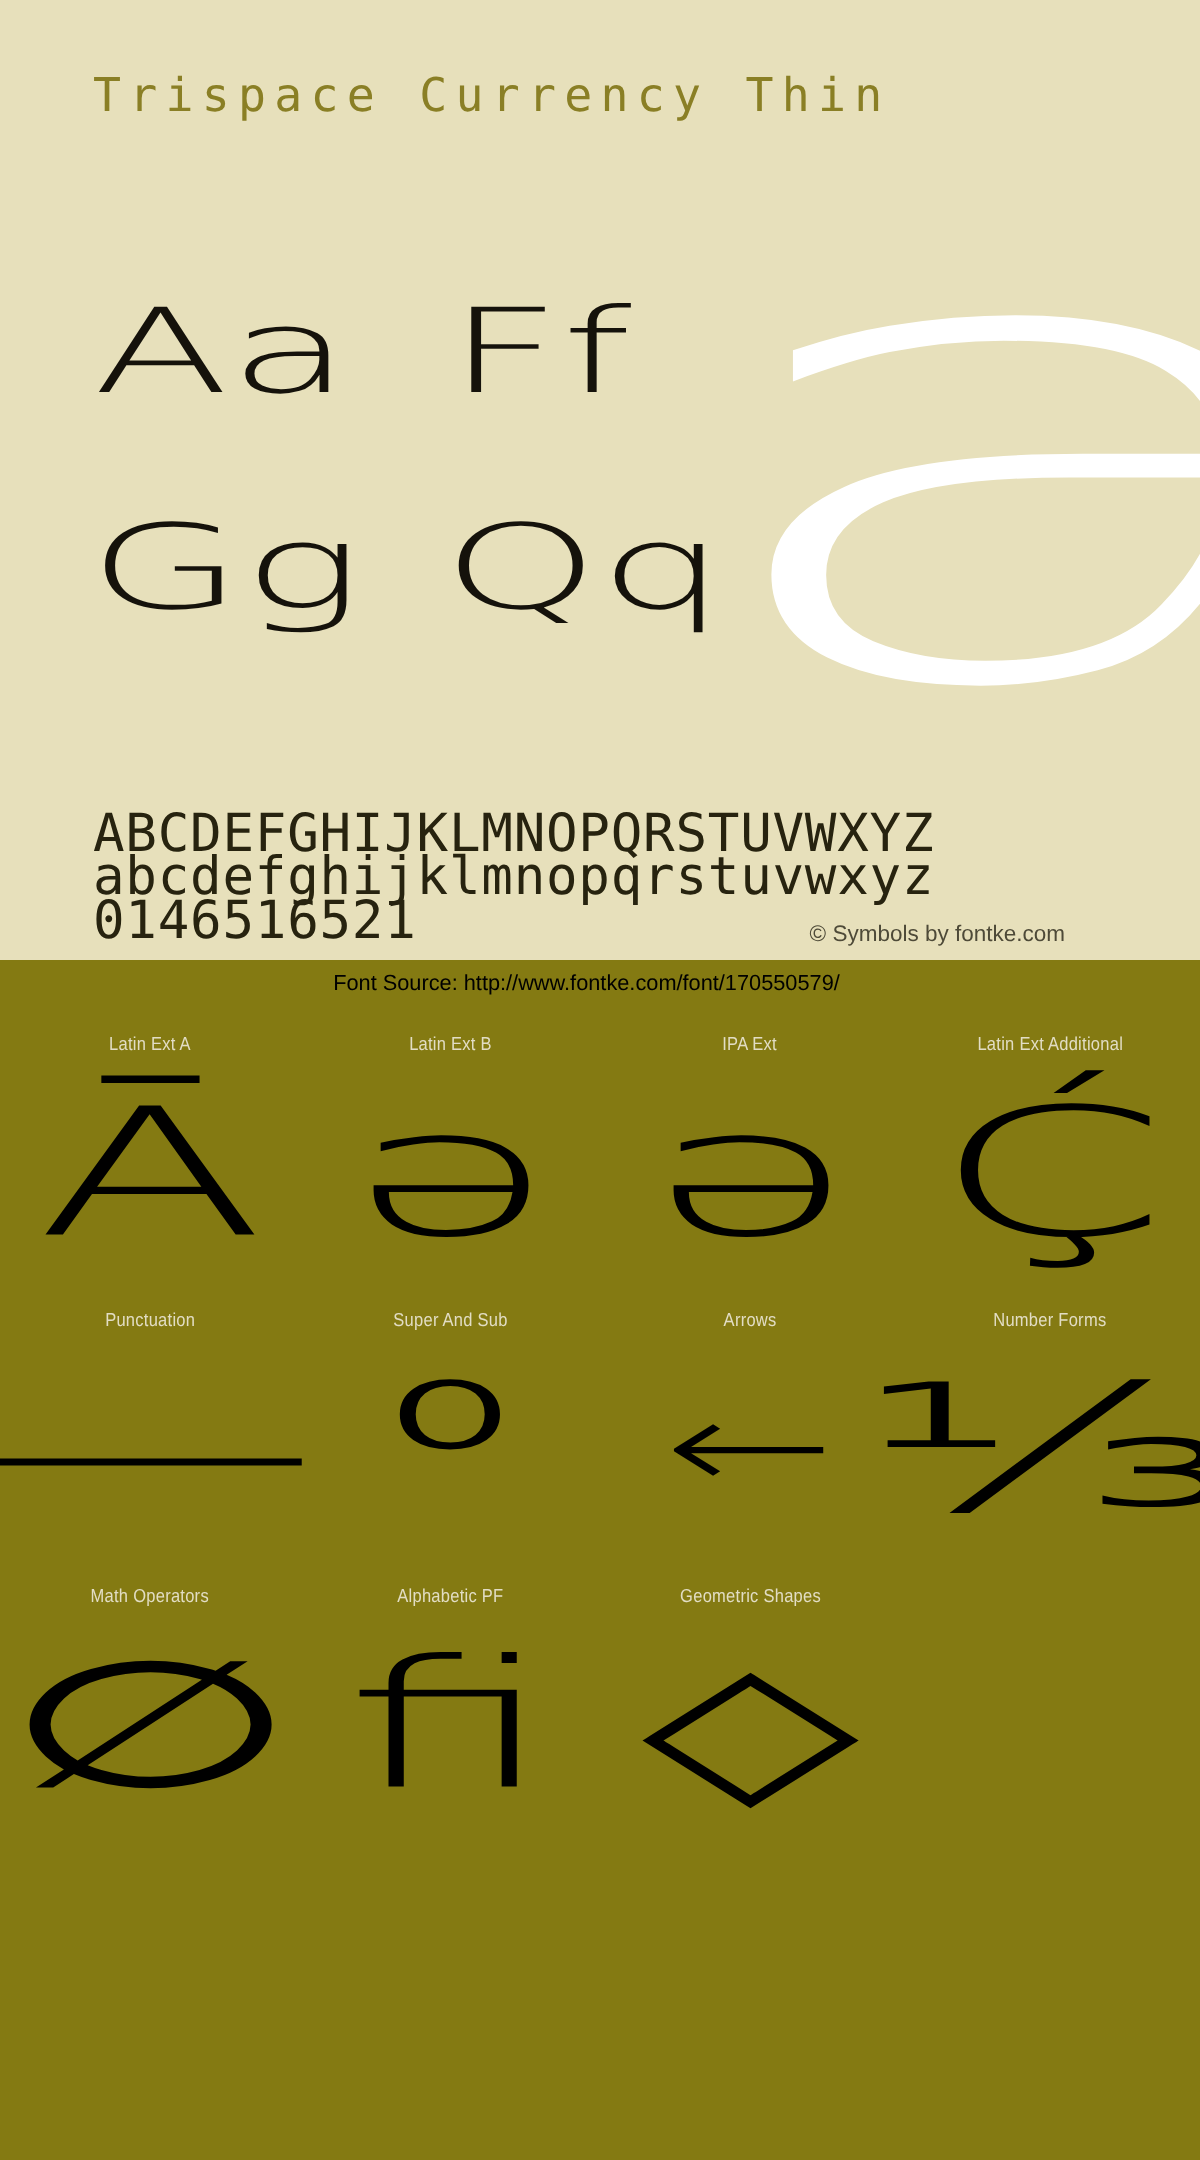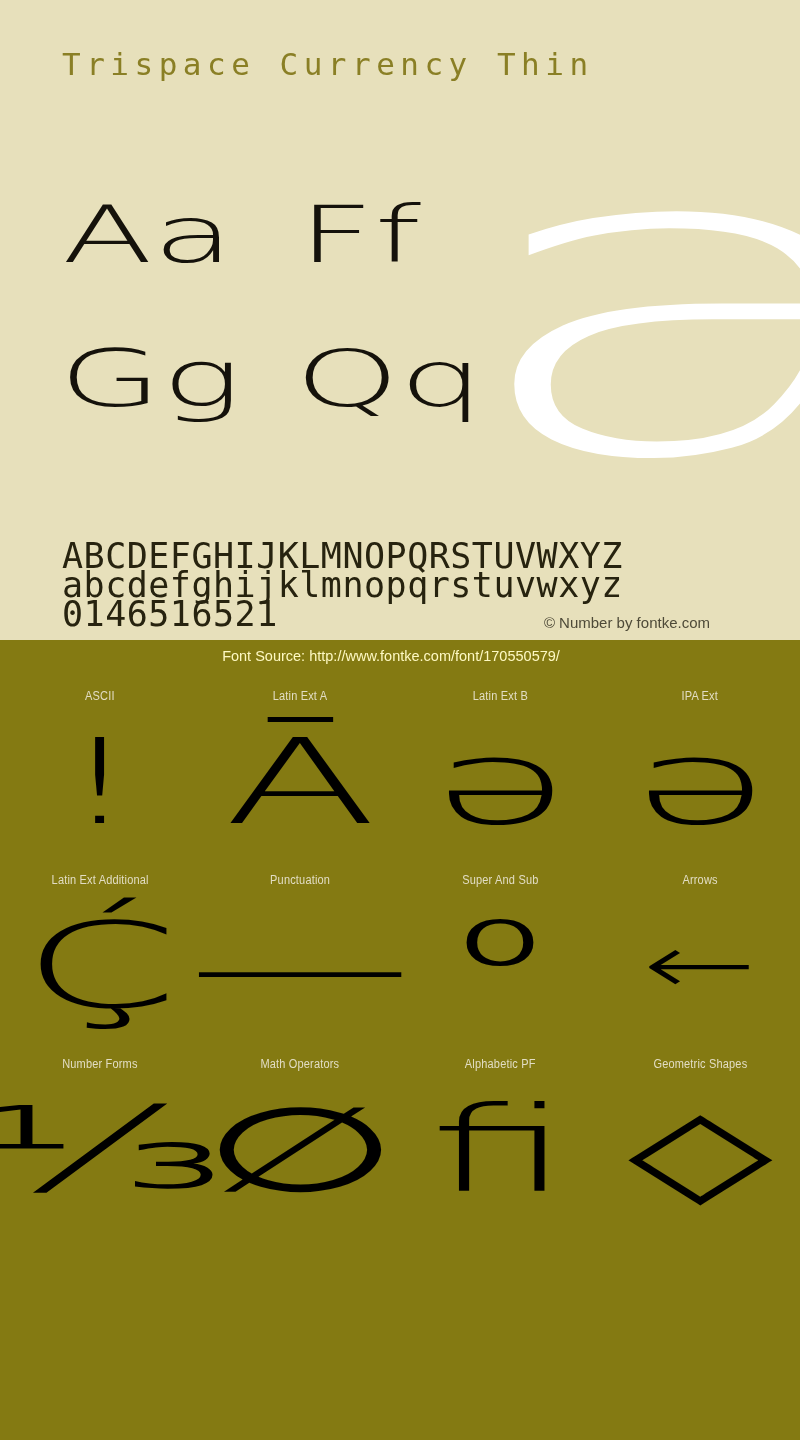--- a/index.html
+++ b/index.html
@@ -113,21 +113,21 @@
 
   #font-source {
     position: absolute;
     left: 0; top: 8px;
     width: 800px;
     text-align: center;
     padding-right: 18px;
     box-sizing: border-box;
     font-family: "Liberation Sans", sans-serif;
     font-size: 14.5px;
-    color: #fef9c3;
+    color: #000000;
     white-space: nowrap;
   }
 
   #block-grid {
     position: absolute;
     left: 0;
     top: 36px;
     width: 800px;
     display: grid;
     grid-template-columns: repeat(4, 1fr);
@@ -183,35 +183,29 @@
 
     <div class="pair" id="pair-0">Aa</div>
     <div class="pair" id="pair-1">Ff</div>
     <div class="pair" id="pair-2">Gg</div>
     <div class="pair" id="pair-3">Qq</div>
 
     <div class="alpha-row" id="alpha-0">ABCDEFGHIJKLMNOPQRSTUVWXYZ</div>
     <div class="alpha-row" id="alpha-1">abcdefghijklmnopqrstuvwxyz</div>
     <div class="alpha-row" id="alpha-2">0146516521</div>
 
-    <div id="copyright">© Number by fontke.com</div>
+    <div id="copyright">© Symbols by fontke.com</div>
   </div>
 
   <div id="bottom-panel">
 
     <div id="font-source">Font Source: http://www.fontke.com/font/170550579/</div>
 
     <div id="block-grid">
 
-      <div class="block-cell">
-        <div class="block-label">ASCII</div>
-        <div class="block-glyph">
-            <span>!</span>
-          </div>
-      </div>
 
 
       <div class="block-cell">
         <div class="block-label">Latin Ext A</div>
         <div class="block-glyph glyph-wide">
             <span>Ā</span>
           </div>
       </div>
 
       <div class="block-cell">

